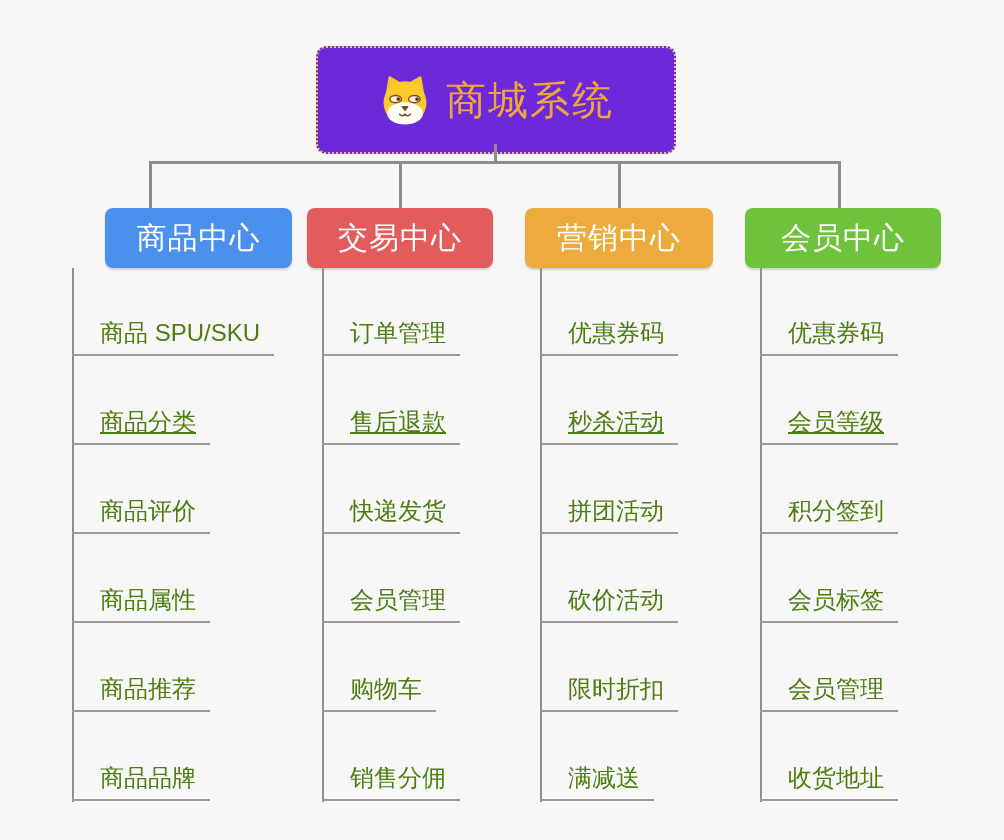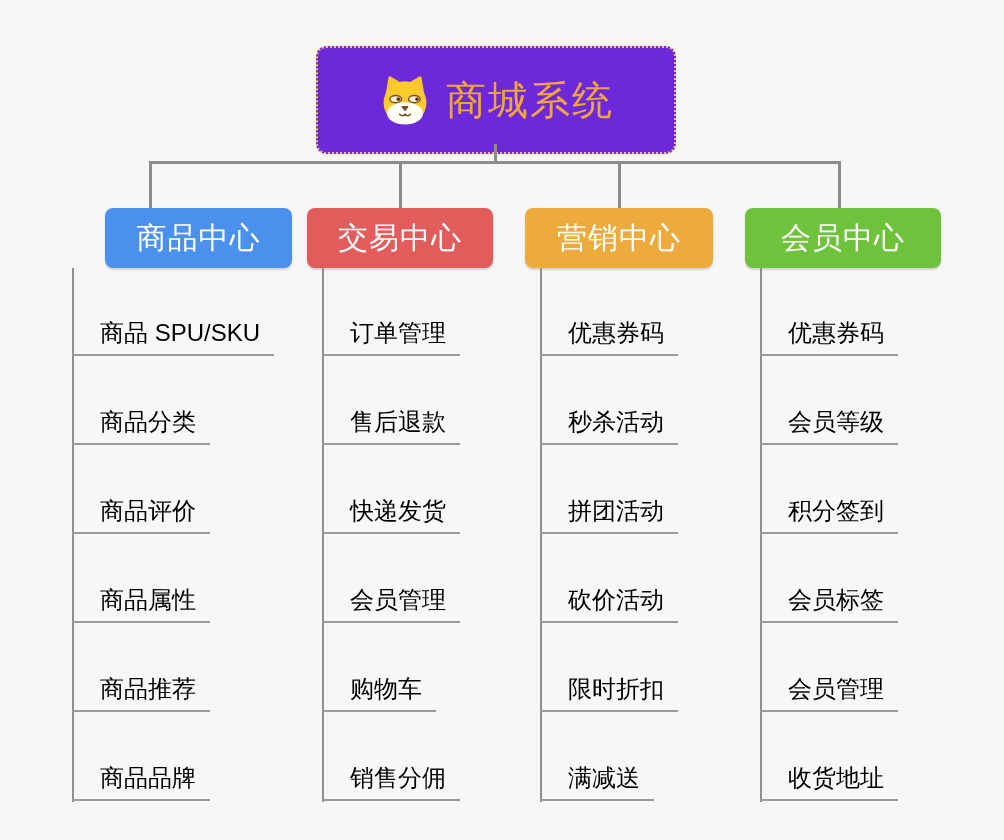--- a/index.html
+++ b/index.html
@@ -41,26 +41,26 @@
   .hdr.h3 { left:745px; width:196px; }
 
   
   .col { position:absolute; top:268px; width:240px; height:540px; }
   .col.c0 { left:72px; }  .col.c1 { left:322px; }
   .col.c2 { left:540px; } .col.c3 { left:760px; }
   .spine { position:absolute; left:0; top:0; width:2px; height:534px; background:#8f8f8f; }
   .items { list-style:none; position:absolute; left:0; top:0; }
   .items .item {
     position:absolute; left:0; white-space:nowrap;
-    font-size:24px; line-height:30px; color:#000000;
+    font-size:24px; line-height:30px; color:#4d7c0f;
     padding:0 14px 6px 28px;
     border-bottom:2px solid #9a9a9a;
   }
   .items .item:nth-child(1) { top:50px; }
-  .items .item:nth-child(2) { top:139px; }
+  .items .item:nth-child(2) { top:139px;text-decoration:underline; }
   .items .item:nth-child(3) { top:228px; }
   .items .item:nth-child(4) { top:317px; }
   .items .item:nth-child(5) { top:406px; }
   .items .item:nth-child(6) { top:495px; }
 </style>
 </head>
 <body>
 
 <div class="canvas">
 

